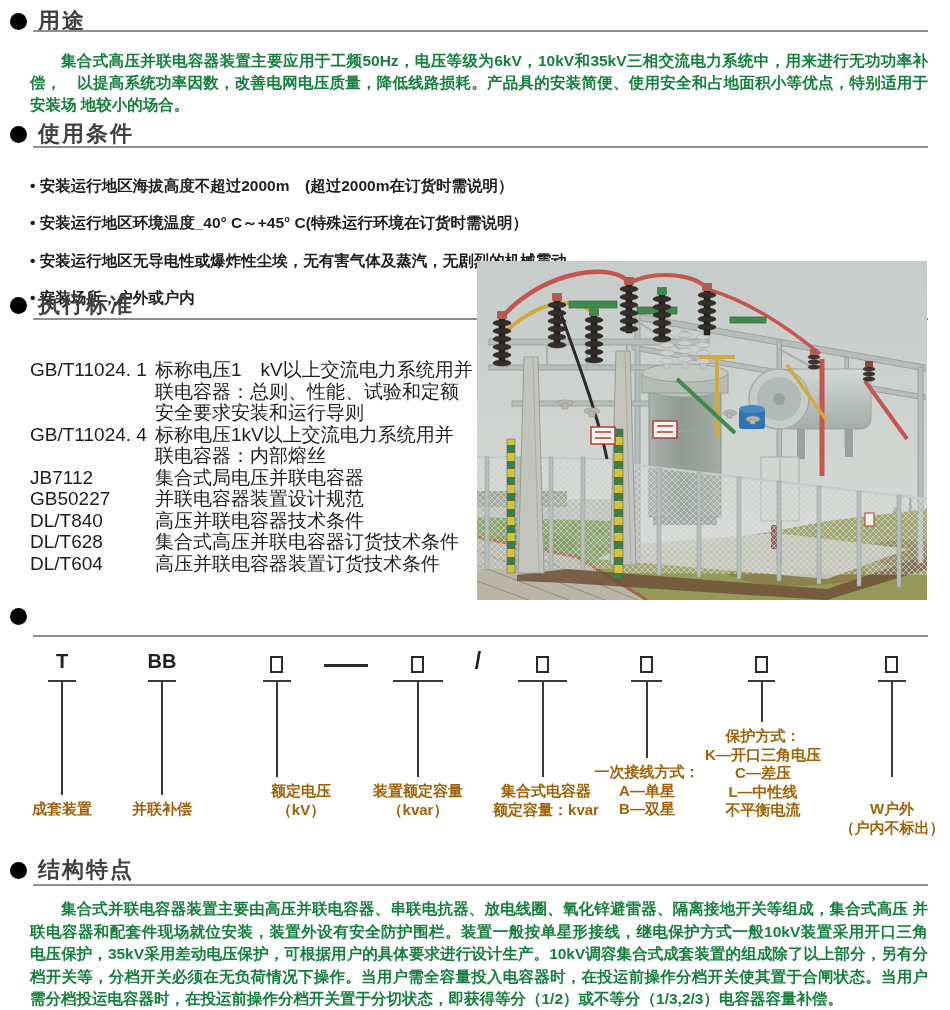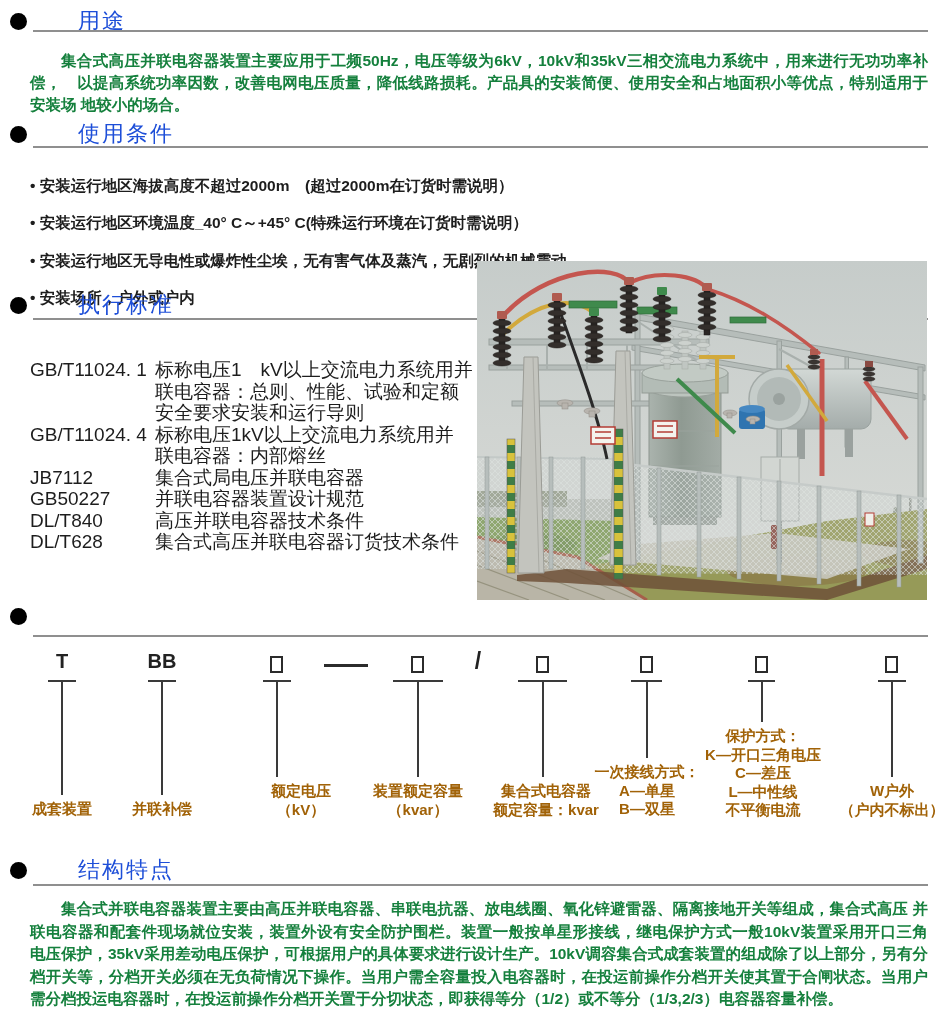--- a/index.html
+++ b/index.html
@@ -1,21 +1,21 @@
 <!DOCTYPE html>
 <html><head>
 <meta charset="utf-8">
 <style>
   html,body{margin:0;padding:0;background:#ffffff;}
   .page{position:relative;width:950px;height:1010px;background:#ffffff;overflow:hidden;
         font-family:"Liberation Sans","DejaVu Sans",sans-serif;color:#1d1d1d;}
   
   .hdr{position:absolute;left:10px;display:flex;align-items:center;}
   .hdr .dot{width:17px;height:17px;background:#000;border-radius:50%;margin-right:11px;flex:none;}
-  .hdr .t{font-size:22px;font-weight:normal;color:#1d4ed8;letter-spacing:2px;white-space:nowrap;margin-left:40px;}
+  .hdr .t{font-size:22px;font-weight:bold;color:#404040;letter-spacing:2px;white-space:nowrap;}
   .rule{position:absolute;left:33px;width:895px;height:2px;background:#8f8f8f;}
   
   .para{position:absolute;left:30px;width:898px;font-size:15.5px;line-height:22px;
         font-weight:600;text-align:justify;text-indent:2em;color:#15803d;}
   .blist{position:absolute;left:30px;top:160px;font-size:15.5px;font-weight:600;}
   .blist .bi{line-height:22.4px;white-space:nowrap;margin-top:15px;}
   .blist .bi::before{content:"• ";}
   
   .stds{position:absolute;left:30px;top:359px;font-size:19px;font-weight:400;line-height:21.5px;}
   .srow{display:flex;}
@@ -94,20 +94,26 @@
     <div class="srow">
       <div class="scode">DL/T840</div>
       <div class="sdesc">
         <div>高压并联电容器技术条件</div>
       </div>
     </div>
     <div class="srow">
       <div class="scode">DL/T628</div>
       <div class="sdesc">
         <div>集合式高压并联电容器订货技术条件</div>
+      </div>
+    </div>
+    <div class="srow">
+      <div class="scode">DL/T604</div>
+      <div class="sdesc">
+        <div>高压并联电容器装置订货技术条件</div>
       </div>
     </div>
   </div>
 
   <svg class="photo" viewBox="0 0 450 339" xmlns="http://www.w3.org/2000/svg">
     <defs>
       <linearGradient id="sky" x1="0" y1="0" x2="0" y2="1">
         <stop offset="0" stop-color="#c6ccca"></stop>
           <stop offset="1" stop-color="#dadcd8"></stop>
       </linearGradient>
@@ -412,21 +418,21 @@
       <div>A—单星</div>
       <div>B—双星</div>
     </div>
     <div class="mlabel" style="left:763px;top:727px;">
       <div>保护方式：</div>
       <div>K—开口三角电压</div>
       <div>C—差压</div>
       <div>L—中性线</div>
       <div>不平衡电流</div>
     </div>
-    <div class="mlabel" style="left:892px;top:782px;">
+    <div class="mlabel" style="left:892px;top:800px;">
       <div>W户外</div>
       <div>（户内不标出）</div>
     </div>
   </div>
 
   <div class="hdr" style="top:855px;">
     <div class="dot"></div>
     <div class="t">结构特点</div>
   </div>
   <div class="rule" style="top:884px;"></div>

